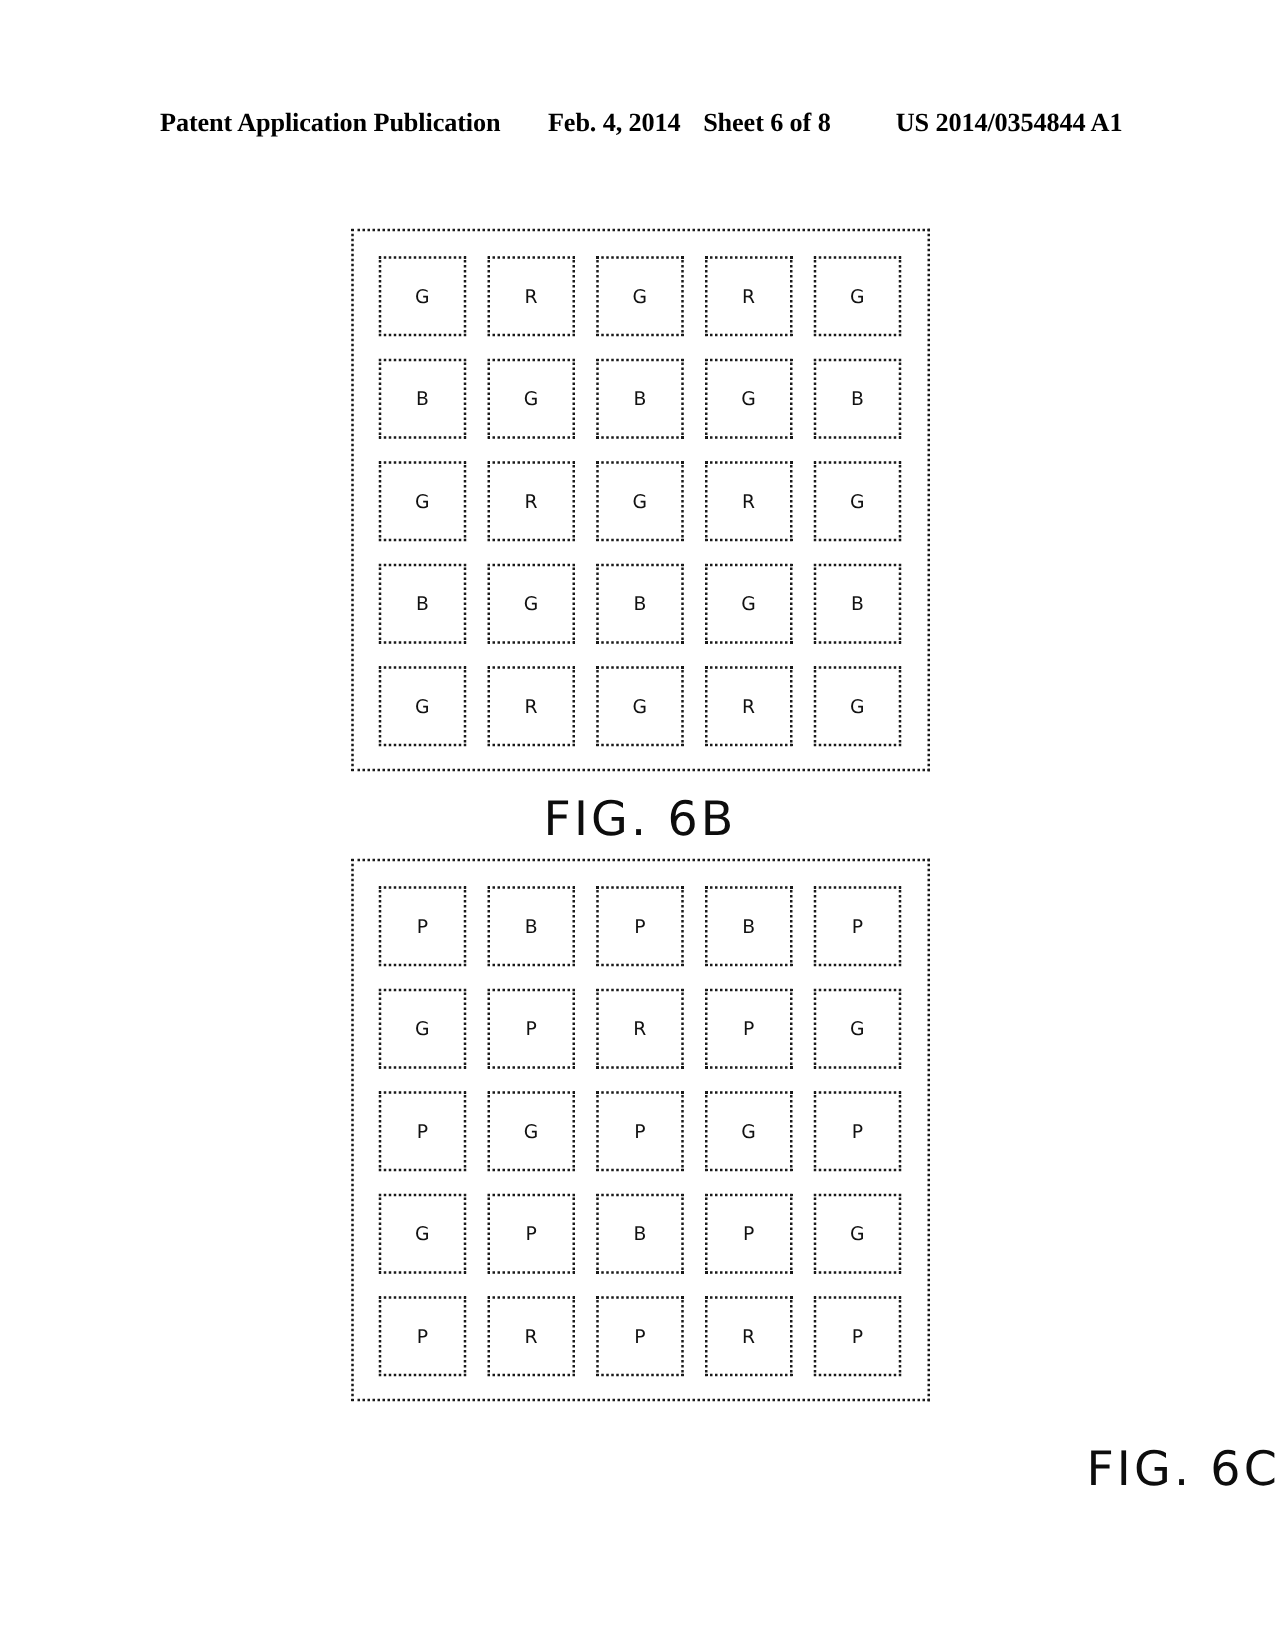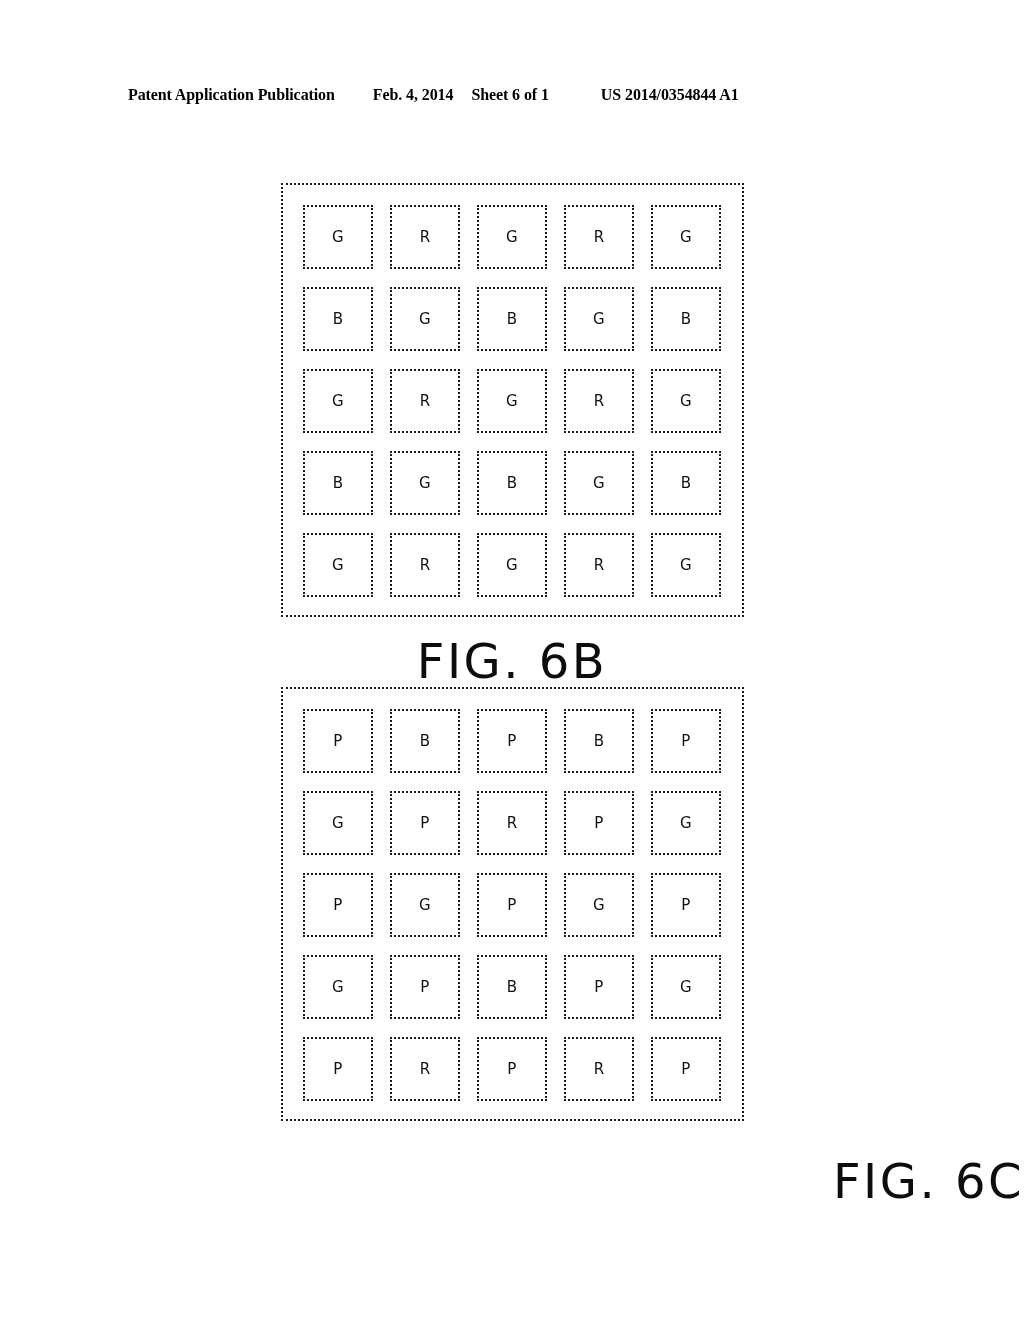--- a/index.html
+++ b/index.html
@@ -21,21 +21,21 @@
   .sheet-header {
     position: absolute;
     top: 86px;
     left: 128px;
     width: 768px;
     height: 26px;
     display: flex;
     align-items: baseline;
     font-family: "Liberation Serif", "DejaVu Serif", serif;
     font-weight: bold;
-    font-size: 16px;
+    font-size: 21px;
     letter-spacing: -0.1px;
     white-space: nowrap;
   }
   .hdr-title      { flex: 0 0 auto; }
   .hdr-gap-1      { flex: 0 0 38px; }
   .hdr-date       { flex: 0 0 auto; }
   .hdr-gap-2      { flex: 0 0 18px; }
   .hdr-sheet      { flex: 0 0 auto; }
   .hdr-gap-3      { flex: 0 0 52px; }
   .hdr-pubnum     { flex: 0 0 auto; }
@@ -80,37 +80,37 @@
     font-weight: 400;
     color: #111111;
     letter-spacing: 0.3px;
     line-height: 1;
   }
 
   
   .fig-caption {
     text-align: center;
     font-family: "DejaVu Sans", "Liberation Sans", sans-serif;
-    font-size: 48px;
+    font-size: 38px;
     font-weight: 400;
     letter-spacing: 2.5px;
     color: #0d0d0d;
   }
   #caption-6b { margin-top: 16px; }
   #caption-6c { margin-top: 32px; text-align: right; }
 </style>
 </head>
 <body>
 
 <div class="sheet-header">
   <span class="hdr-title">Patent Application Publication</span>
   <span class="hdr-gap-1"></span>
   <span class="hdr-date">Feb. 4, 2014</span>
   <span class="hdr-gap-2"></span>
-  <span class="hdr-sheet">Sheet 6 of 1</span>
+  <span class="hdr-sheet">Sheet 6 of 8</span>
   <span class="hdr-gap-3"></span>
   <span class="hdr-pubnum">US 2014/0354844 A1</span>
 </div>
 
 <div class="figure-block" id="figure-6b">
   <div class="array-frame">
     <div class="pixel-grid" id="grid-6b">
         <div class="pixel-cell">G</div>
         <div class="pixel-cell">R</div>
         <div class="pixel-cell">G</div>

